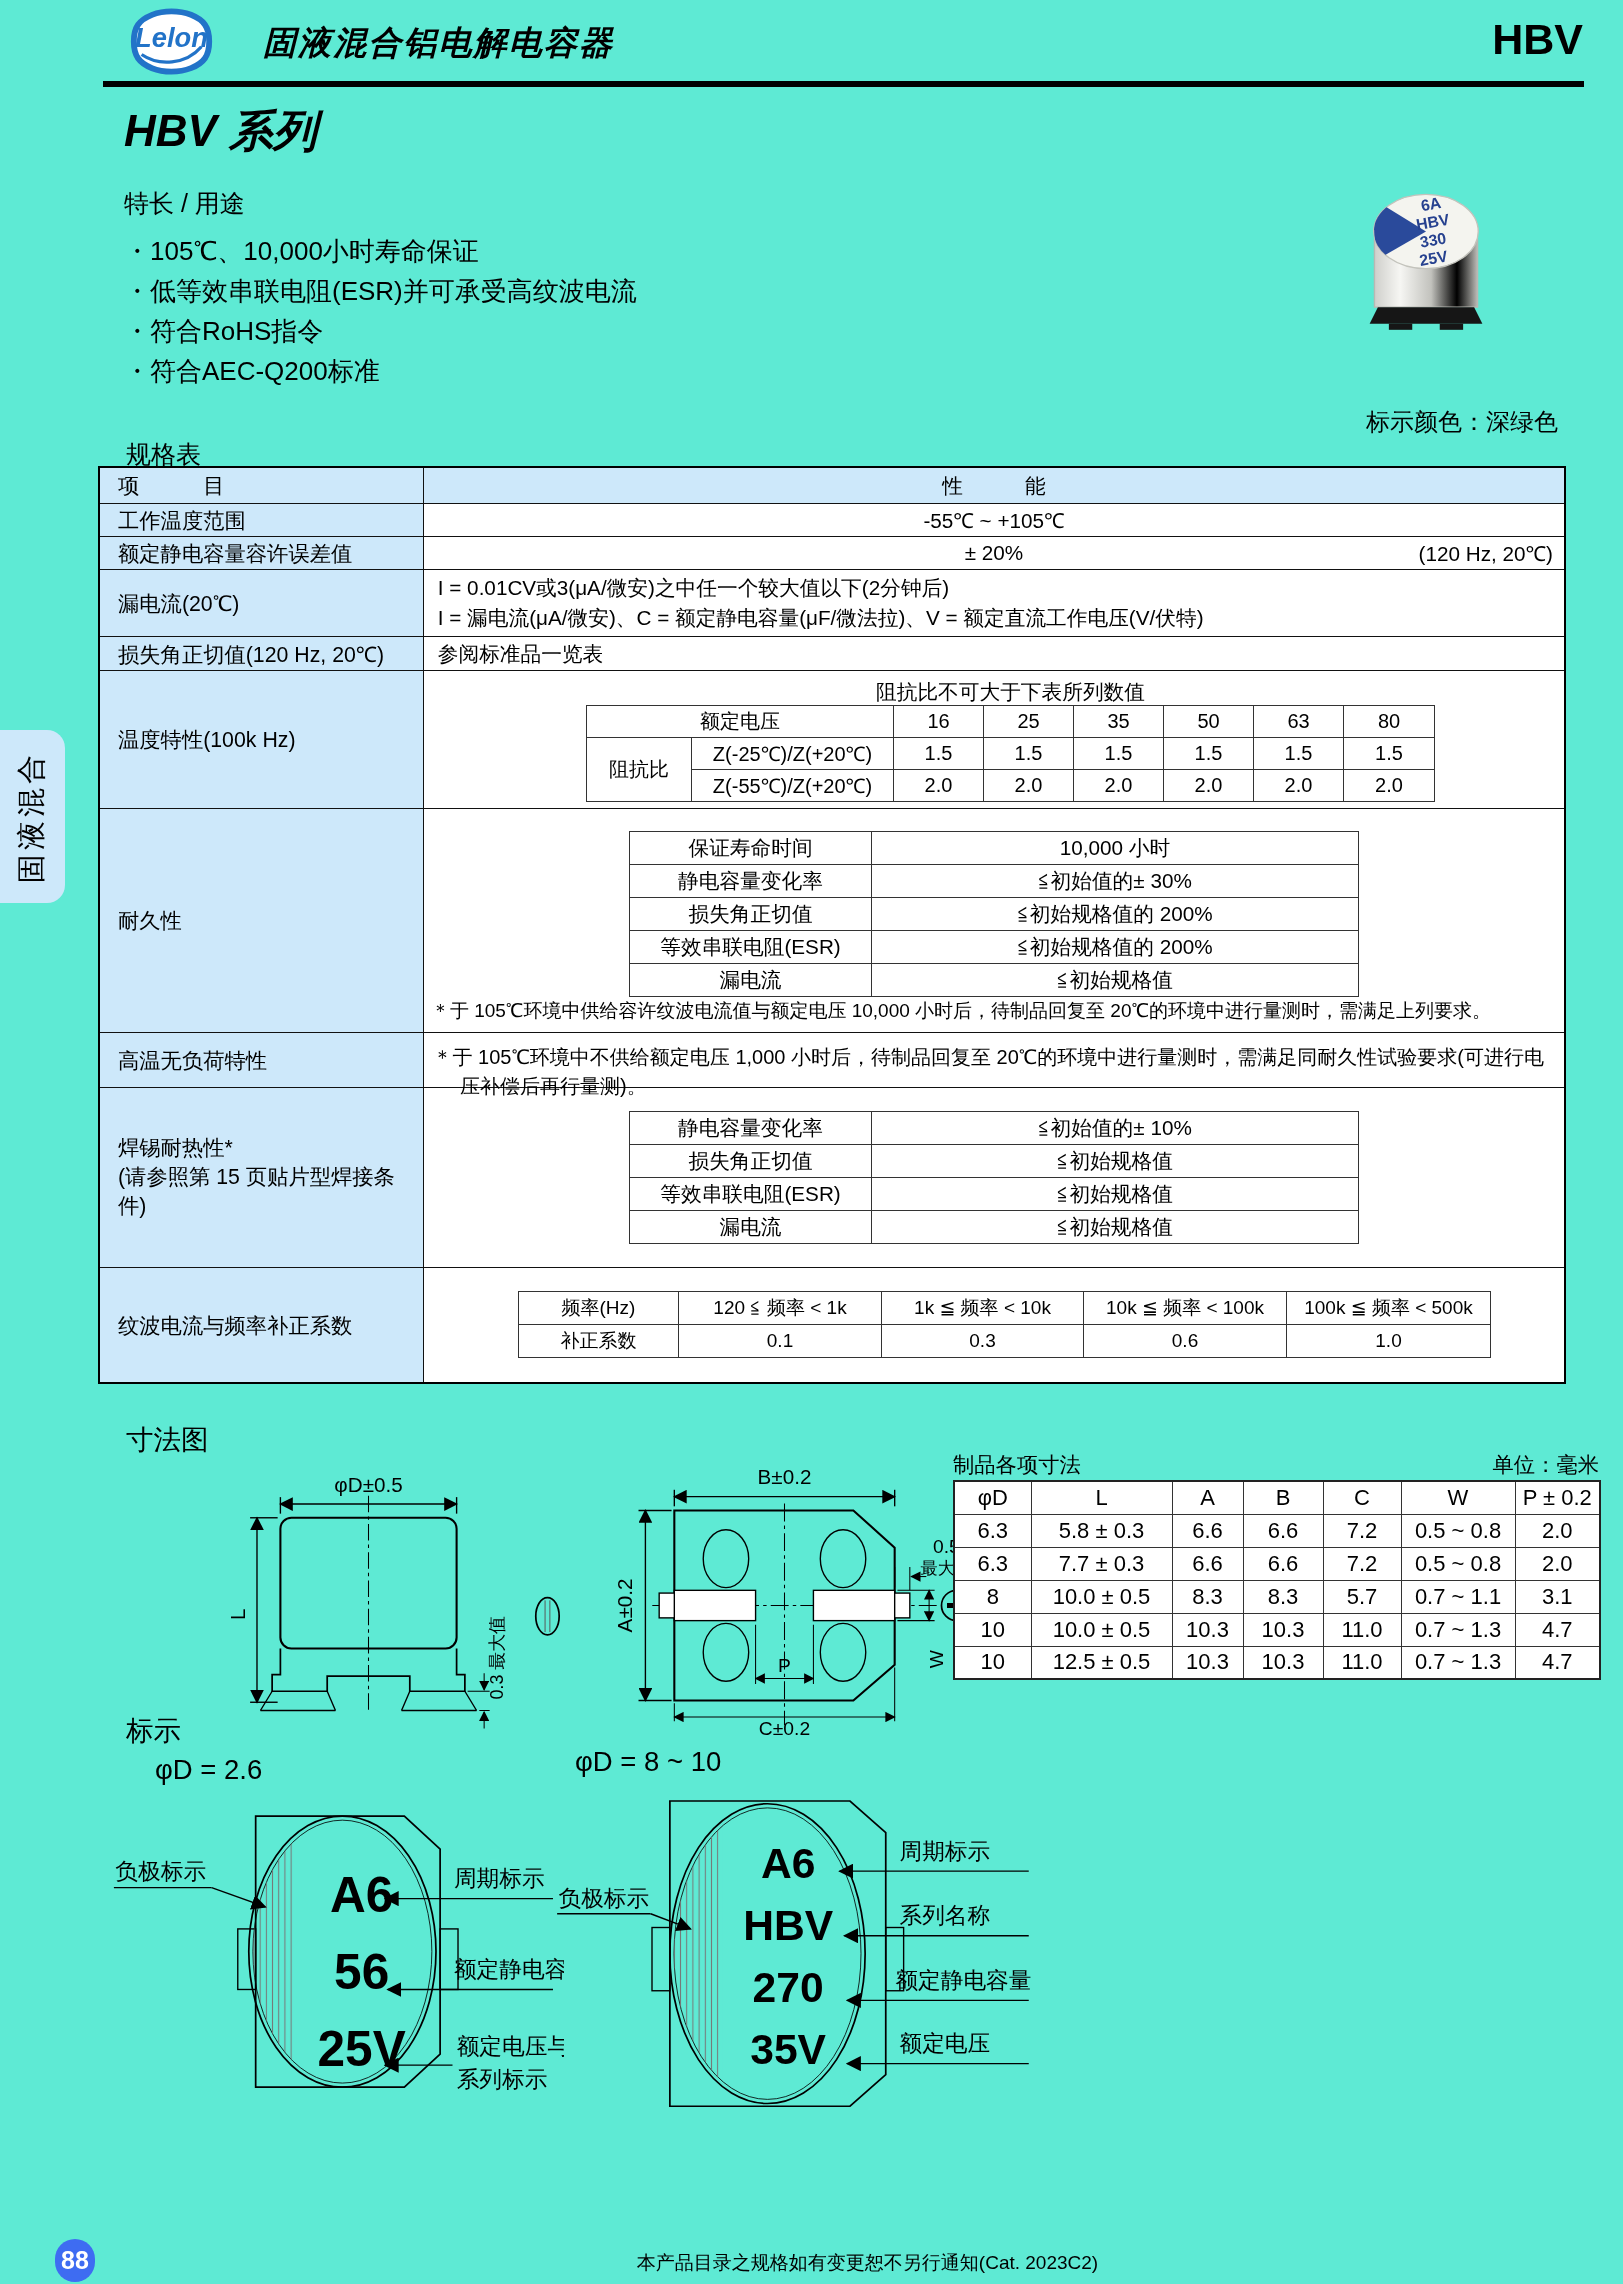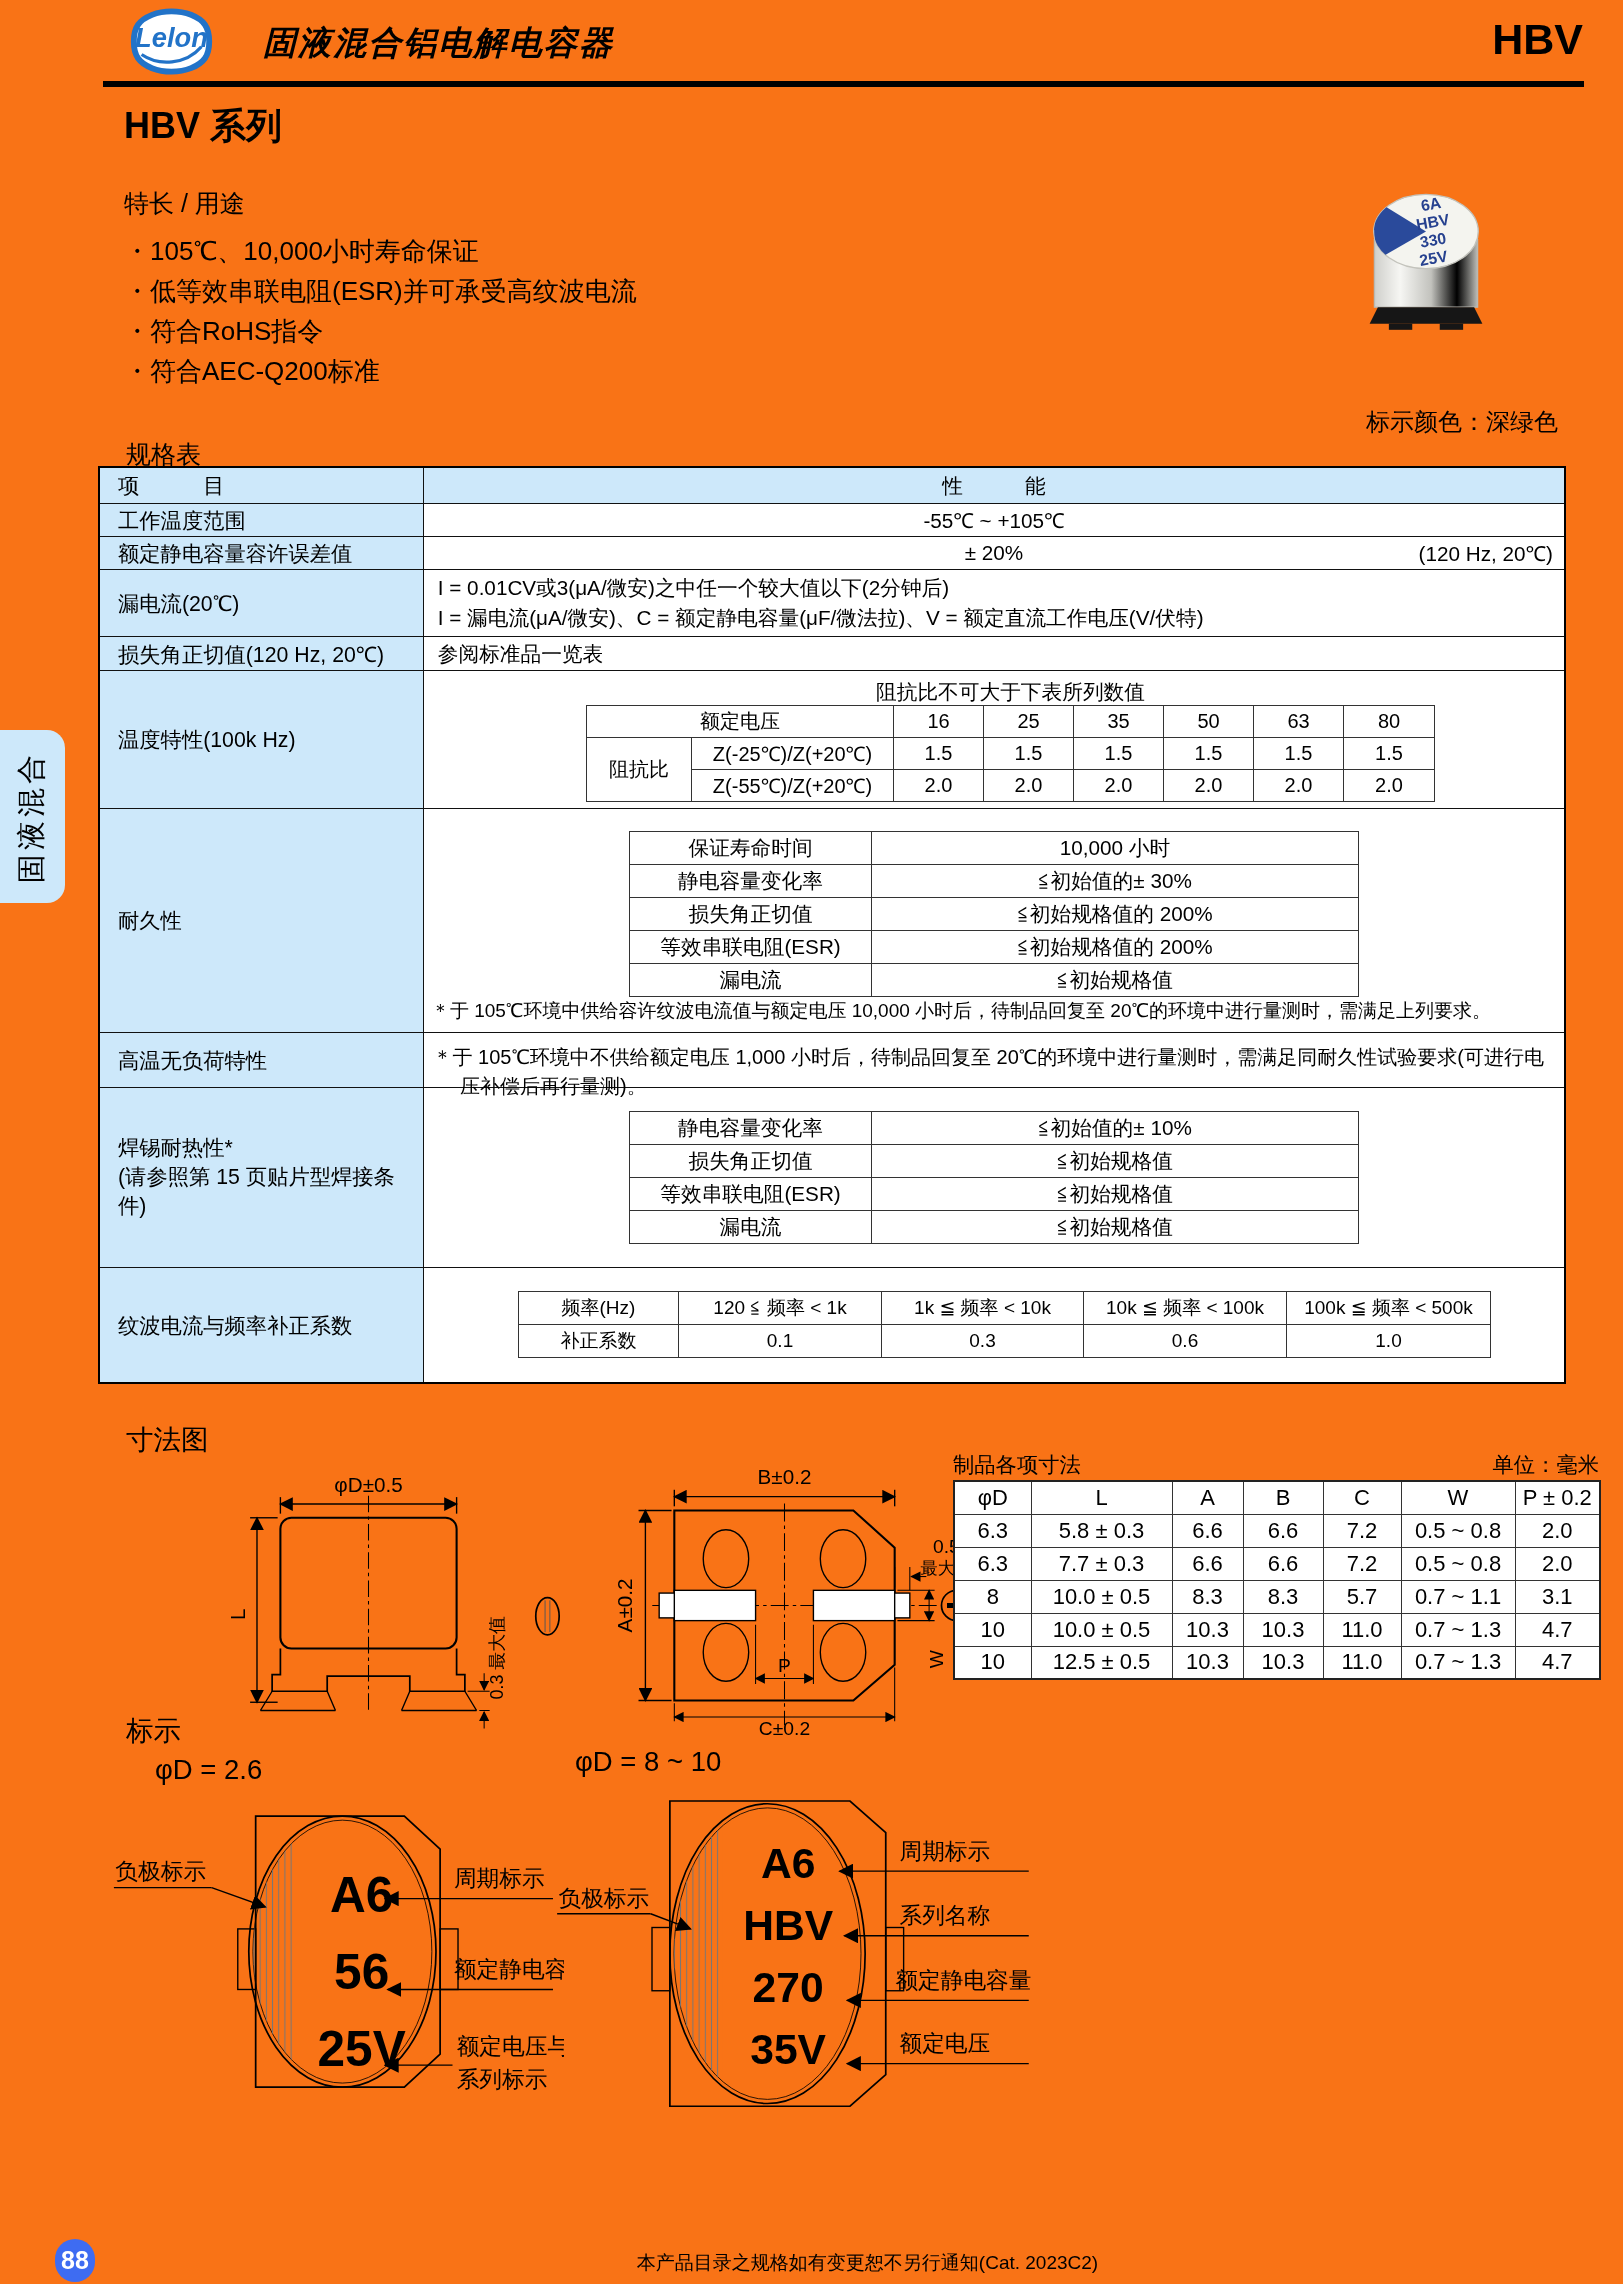--- a/index.html
+++ b/index.html
@@ -1,27 +1,27 @@
 <!DOCTYPE html>
 <html style="font-size:11px"><head>
 <meta charset="utf-8">
 <style>
   * { margin:0; padding:0; box-sizing:border-box; }
   html,body { background:#9a9a9a; }
-  .page { position:relative; width:1624px; height:2284px; background:#f97316;
+  .page { position:relative; width:1624px; height:2284px; background:#5eead4;
           font-family:"Liberation Sans", sans-serif; color:#000; overflow:hidden; margin:0 auto; }
   svg text { font-family:"Liberation Sans", sans-serif; }
 
   
   .logo { position:absolute; left:126px; top:2.8px; }
   .doc-title { position:absolute; left:263px; top:20.7px; font-size:33px; font-weight:bold; font-style:italic; letter-spacing:2.1px; }
   .corner-code { position:absolute; right:41px; top:15px; font-size:43px; font-weight:bold; }
   .hdr-rule { position:absolute; left:103px; top:81px; width:1481px; height:6.2px; background:#000; }
 
-  .series-heading { position:absolute; left:124px; top:102px; font-size:36px; font-weight:bold; }
+  .series-heading { position:absolute; left:124px; top:102px; font-size:44px; font-weight:bold;font-style:italic; }
 
   .features { position:absolute; left:124px; top:187px; }
   .features-heading { font-size:25px; margin-bottom:11px; }
   .feature-item { font-size:26px; line-height:40px; }
 
   .photo-svg { position:absolute; left:1357px; top:171px; }
   .color-note { position:absolute; left:1334px; top:406px; font-size:24px;margin-left:32px; }
 
   .spec-heading { position:absolute; left:126px; top:438px; font-size:25px; }
   .spec { position:absolute; left:98px; top:466px; width:1468px; border:2.1px solid #000; background:#fff; }

